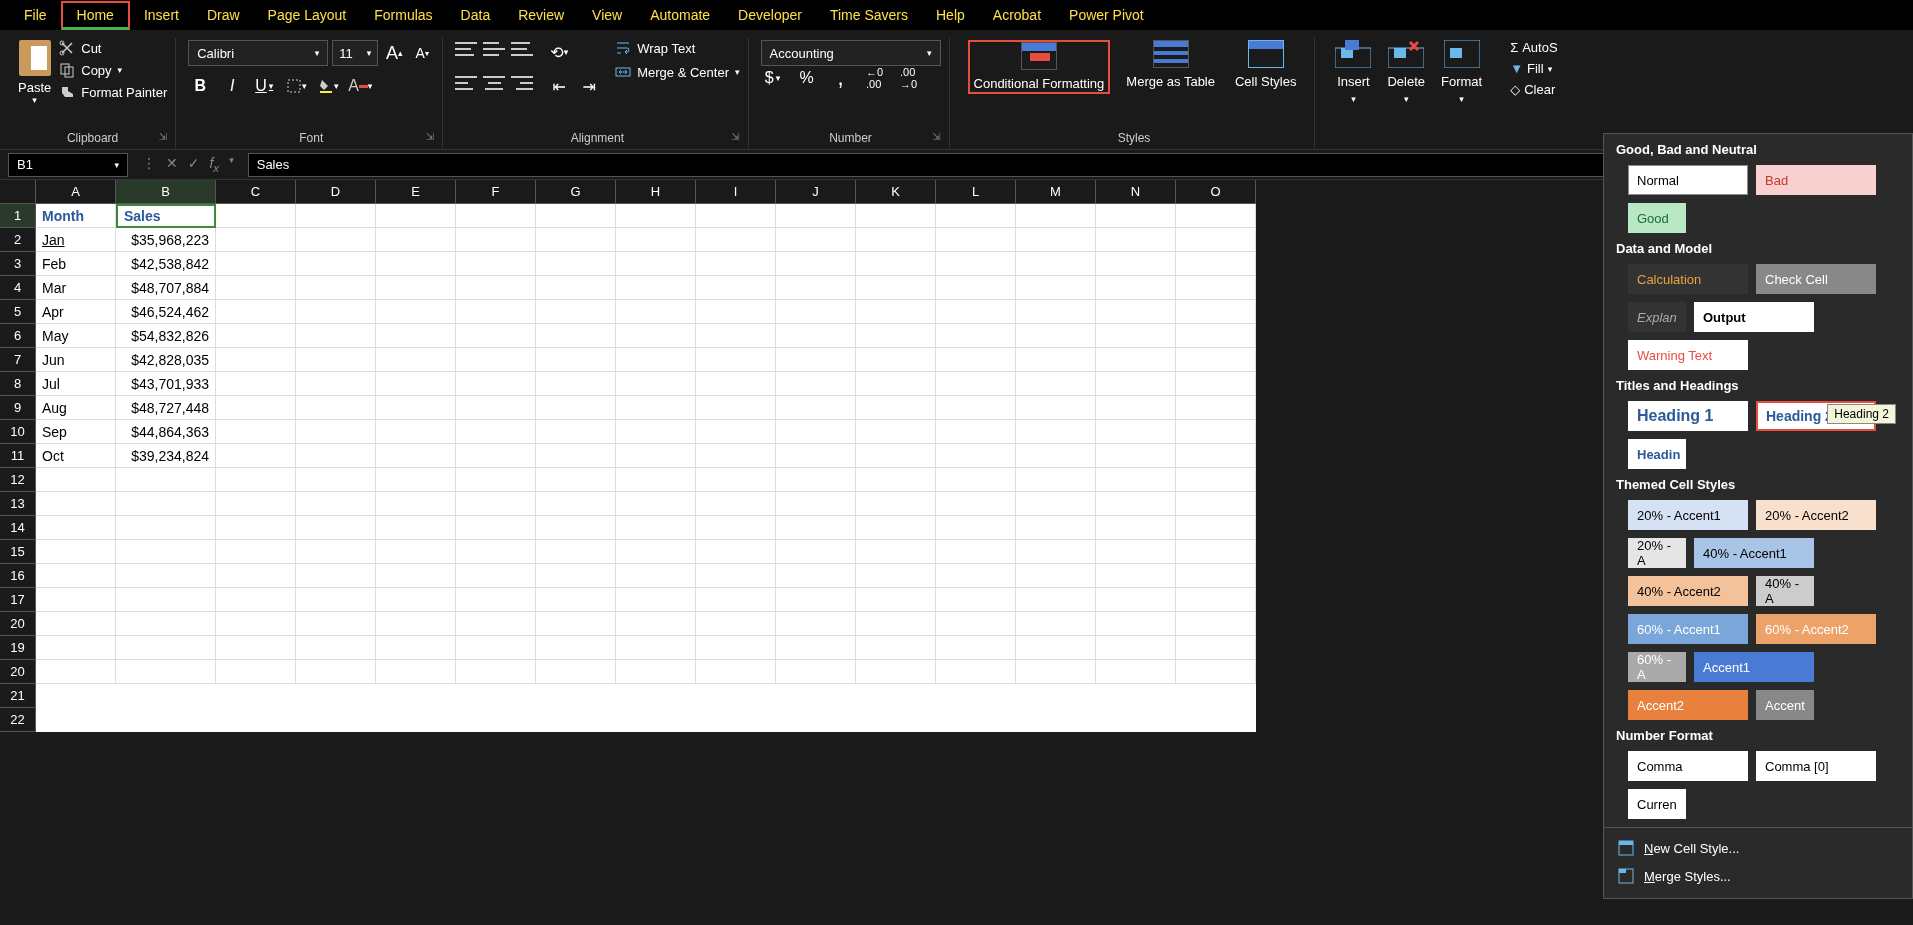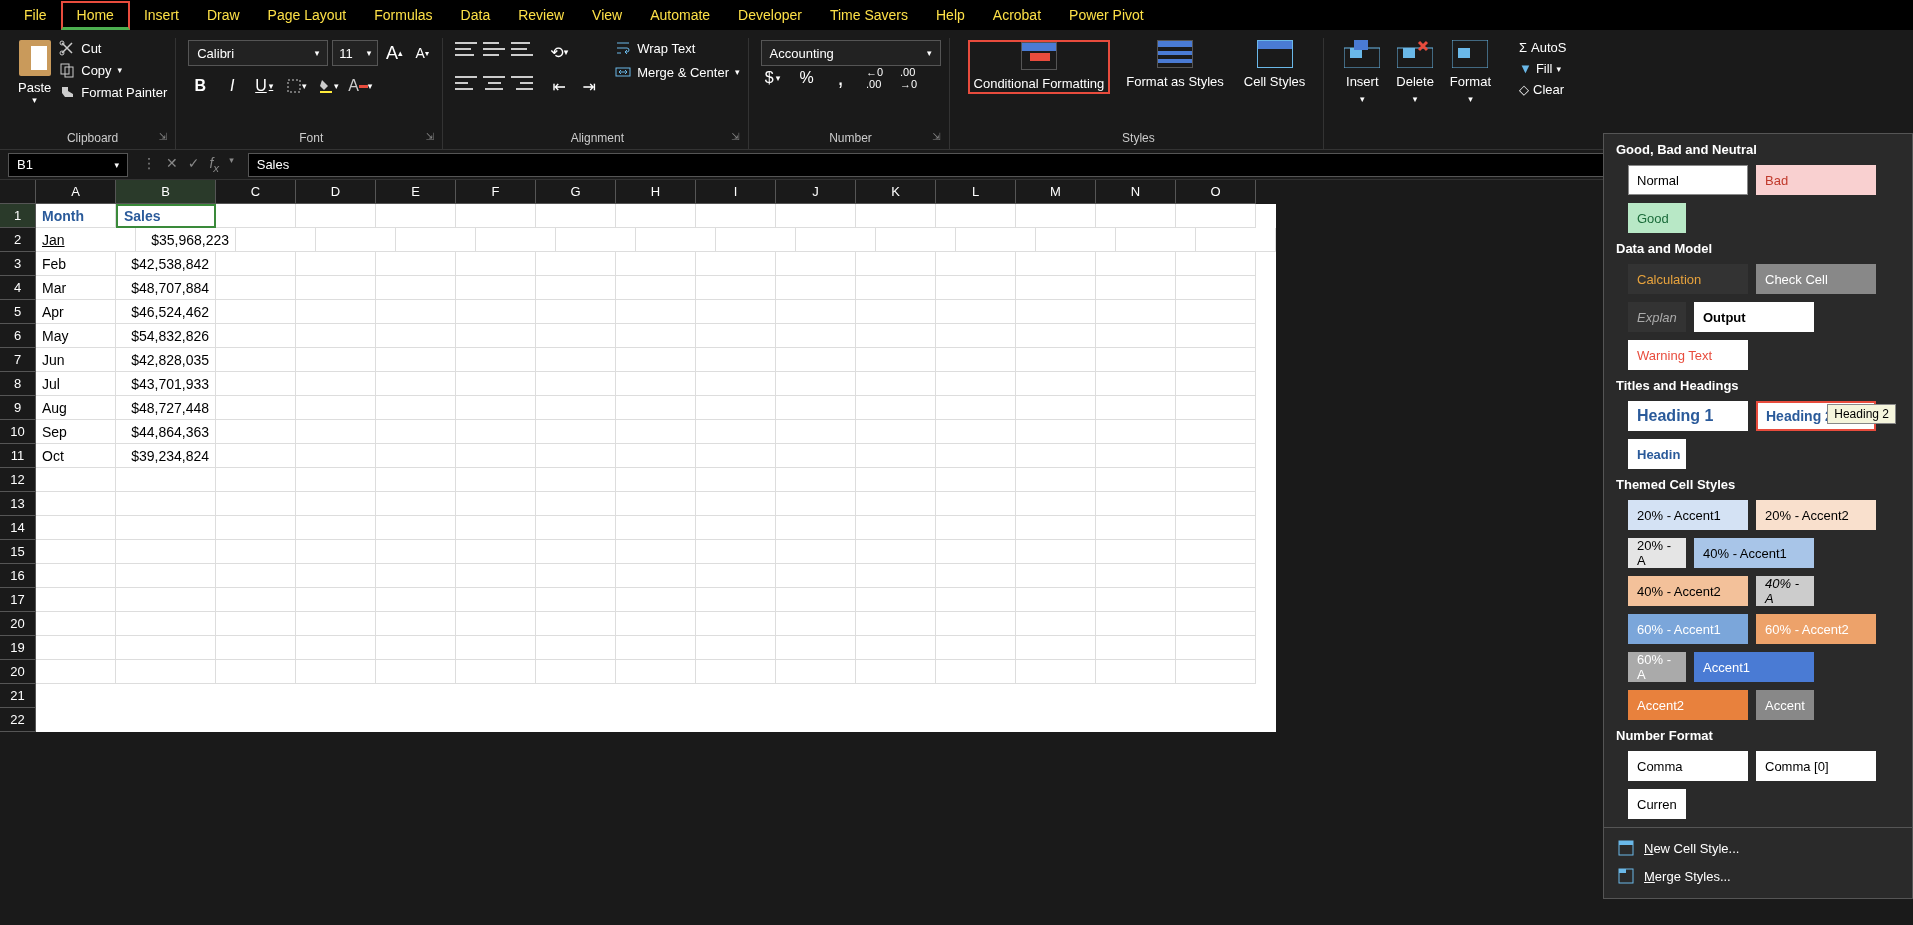--- a/index.html
+++ b/index.html
@@ -98,21 +98,21 @@
 .sw-output { background: #fff; color: #000; font-weight: bold; }
 .sw-warn { background: #fff; color: #e84c3d; }
 .sw-h1 { background: #fff; color: #2a5a9a; font-weight: bold; font-size: 16px; }
 .sw-h2 { background: #fff; color: #2a5a9a; font-weight: bold; font-size: 14px; border: 2px solid #e84c3d !important; }
 .sw-h3 { background: #fff; color: #2a5a9a; font-weight: bold; }
 .sw-20a1 { background: #d4e2f4; color: #000; }
 .sw-20a2 { background: #f9e0cd; color: #000; }
 .sw-20a { background: #e5e5e5; color: #000; }
 .sw-40a1 { background: #a8c5e8; color: #000; }
 .sw-40a2 { background: #f3c19a; color: #000; }
-.sw-40a { background: #ccc; color: #000; font-style: italic; }
+.sw-40a { background: #ccc; color: #000; }
 .sw-60a1 { background: #7ba6da; color: #fff; }
 .sw-60a2 { background: #eda26a; color: #fff; }
 .sw-60a { background: #aaa; color: #fff; }
 .sw-acc1 { background: #4a7bd4; color: #fff; }
 .sw-acc2 { background: #e8813d; color: #fff; }
 .sw-acc { background: #888; color: #fff; }
 .sw-comma { background: #fff; color: #000; }
 .tooltip { position: absolute; background: #f5f5dc; color: #000; padding: 2px 6px; font-size: 12px; border: 1px solid #888; top: 270px; right: 16px; }
 .panel-footer { border-top: 1px solid #555; margin-top: 8px; padding-top: 6px; }
 .panel-footer-row { display: flex; align-items: center; gap: 10px; padding: 6px 14px; font-size: 13px; cursor: pointer; }
@@ -308,21 +308,21 @@
             <span class="red" style="top:10px;left:8px;width:20px;height:8px;"></span>
           </div>
         <div class="styles-label">Conditional Formatting</div>
       </div>
       <div class="styles-btn">
         <div class="styles-icon">
             <span class="blue" style="top:0;left:0;width:100%;height:6px;"></span>
             <span class="blue" style="top:10px;left:0;width:100%;height:4px;"></span>
             <span class="blue" style="top:18px;left:0;width:100%;height:4px;"></span>
           </div>
-        <div class="styles-label">Format as Styles</div>
+        <div class="styles-label">Merge as Table</div>
       </div>
       <div class="styles-btn">
         <div class="styles-icon" style="border:1px solid #6ab8e8;">
             <span class="blue" style="top:0;left:0;width:100%;height:8px;"></span>
           </div>
         <div class="styles-label">Cell Styles</div>
       </div>
     </div>
     <div class="ribbon-group-label"><span>Styles</span></div>
   </div>
@@ -448,21 +448,21 @@
             <div class="cell" style="width: 80px;"></div>
             <div class="cell" style="width: 80px;"></div>
             <div class="cell" style="width: 80px;"></div>
             <div class="cell" style="width: 80px;"></div>
             <div class="cell" style="width: 80px;"></div>
             <div class="cell" style="width: 80px;"></div>
             <div class="cell" style="width: 80px;"></div>
             <div class="cell" style="width: 80px;"></div>
           </div>
           <div class="grid-row">
-            <div class="cell" style="width: 100px; text-decoration: underline;">Jan</div>
+            <div class="cell" style="width: 80px; text-decoration: underline;">Jan</div>
             <div class="cell right" style="width: 100px;">$35,968,223</div>
             <div class="cell" style="width: 80px;"></div>
             <div class="cell" style="width: 80px;"></div>
             <div class="cell" style="width: 80px;"></div>
             <div class="cell" style="width: 80px;"></div>
             <div class="cell" style="width: 80px;"></div>
             <div class="cell" style="width: 80px;"></div>
             <div class="cell" style="width: 80px;"></div>
             <div class="cell" style="width: 80px;"></div>
             <div class="cell" style="width: 80px;"></div>

